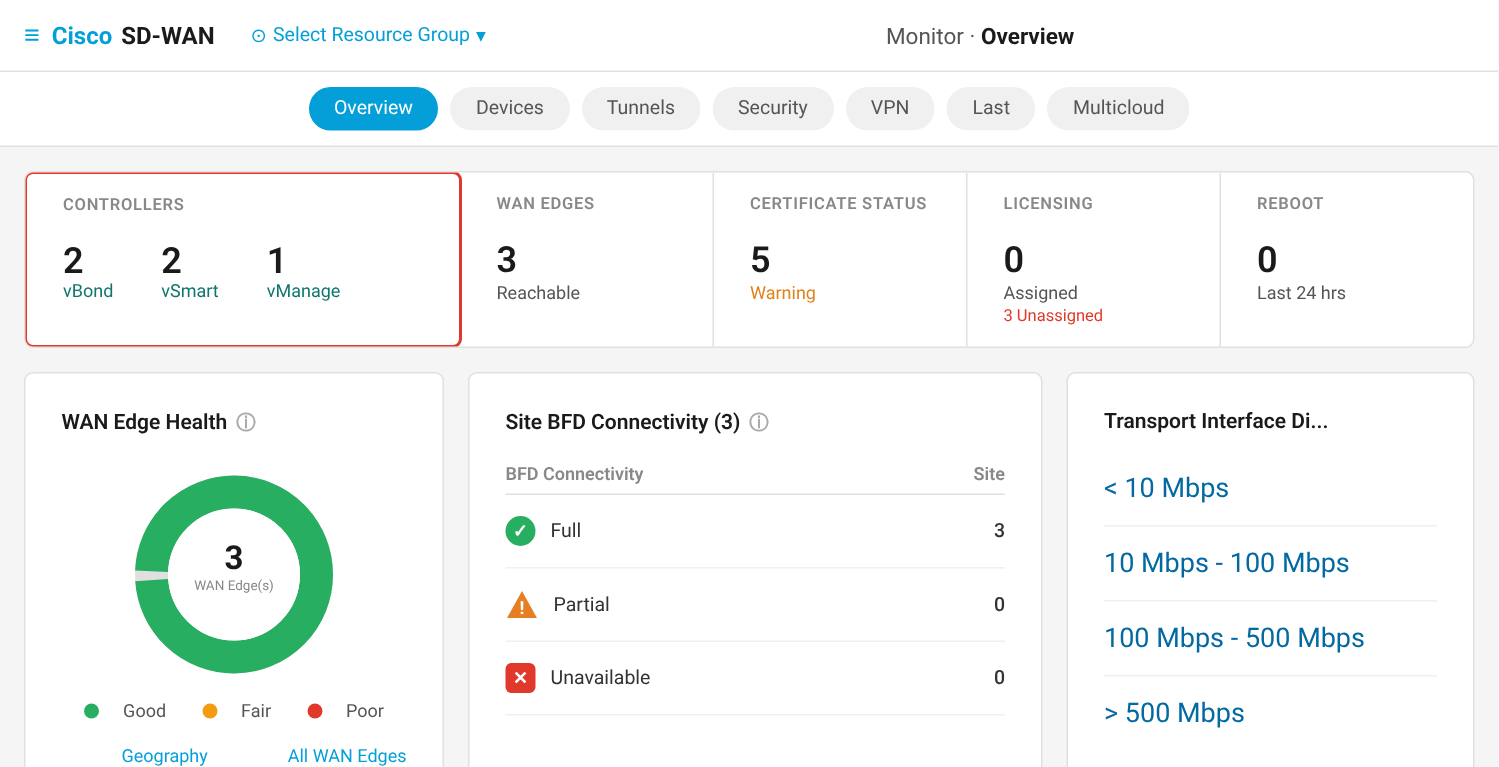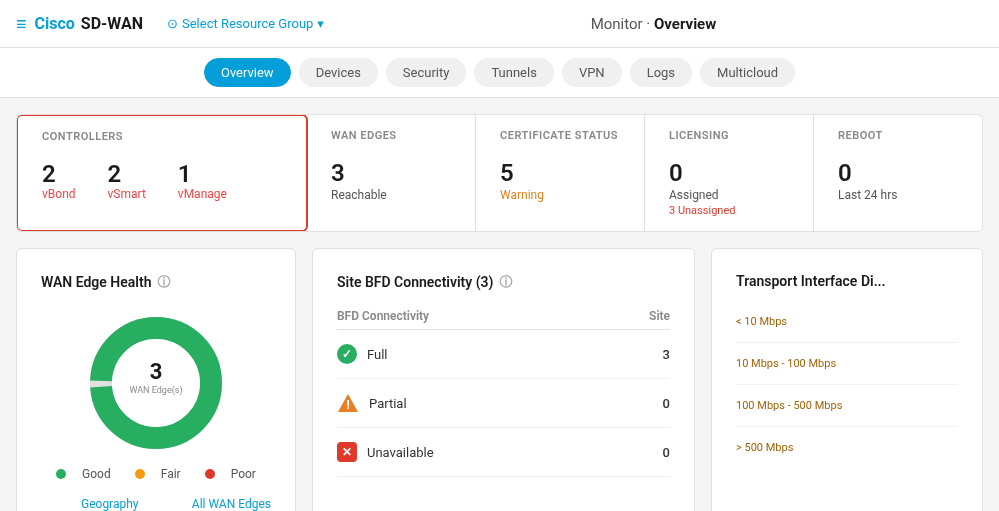--- a/index.html
+++ b/index.html
@@ -101,21 +101,21 @@
       gap: 32px;
     }
     .ctrl-item .ctrl-num {
       font-size: 24px;
       font-weight: 600;
       color: #1a1a1a;
       line-height: 1.1;
     }
     .ctrl-item .ctrl-label {
       font-size: 12px;
-      color: #ef4444;
+      color: #0f766e;
     }
     .big-num {
       font-size: 24px;
       font-weight: 600;
       color: #1a1a1a;
       line-height: 1.1;
     }
     .sub-label {
       font-size: 12px;
       color: #555;
@@ -239,22 +239,22 @@
     .status-x-red {
       width: 20px; height: 20px; border-radius: 4px; background: #e0392b;
       display: flex; align-items: center; justify-content: center;
       color: #fff; font-size: 12px; font-weight: 700;
     }
 
     
     .transport-item {
       padding: 14px 0;
       border-bottom: 1px solid #f0f0f0;
-      font-size: 11px;
-      color: #a16207;
+      font-size: 18px;
+      color: #0369a1;
     }
     .transport-item:last-child { border-bottom: none; }
   </style>
 </head>
 <body>
 
 <nav class="top-nav">
   <span class="hamburger">≡</span>
   <div class="nav-logo">
     <span class="cisco">Cisco</span>
@@ -266,24 +266,24 @@
     <span>▾</span>
   </div>
   <div class="nav-title">
     <span>Monitor · </span><strong>Overview</strong>
   </div>
 </nav>
 
 <div class="tab-bar">
   <div class="tab active">Overview</div>
   <div class="tab">Devices</div>
+  <div class="tab">Tunnels</div>
   <div class="tab">Security</div>
-  <div class="tab">Tunnels</div>
   <div class="tab">VPN</div>
-  <div class="tab">Logs</div>
+  <div class="tab">Last</div>
   <div class="tab">Multicloud</div>
 </div>
 
 <div class="summary-row">
 
   <div class="summary-card controllers">
     <div class="card-title">CONTROLLERS</div>
     <div class="controllers-row">
       <div class="ctrl-item">
         <div class="ctrl-num">2</div>

